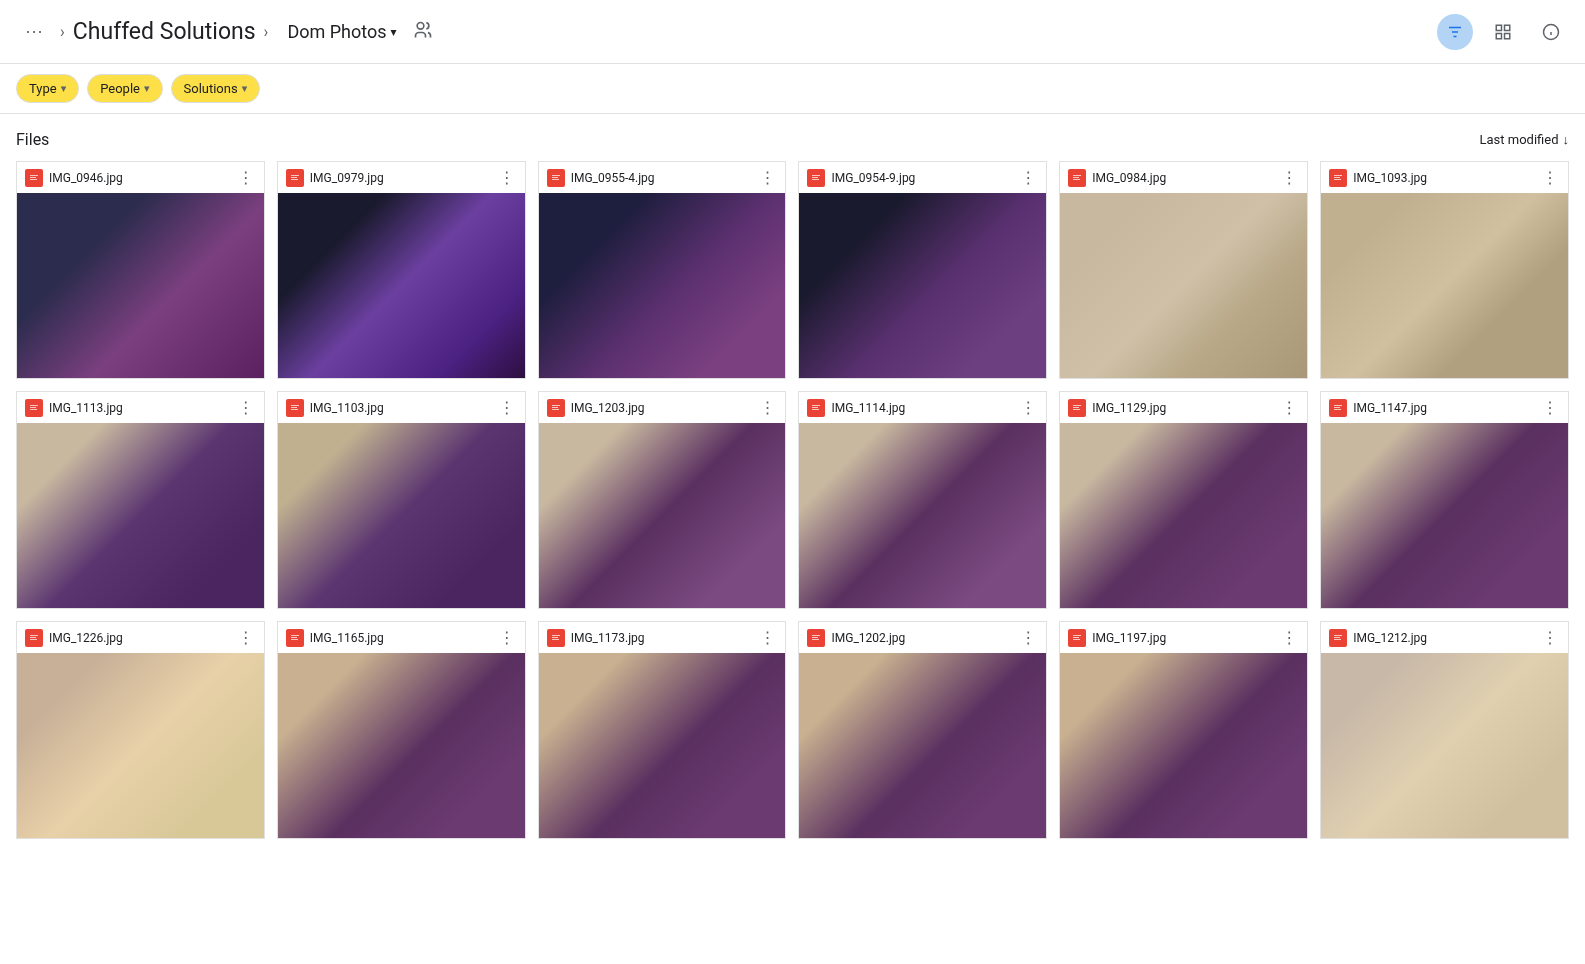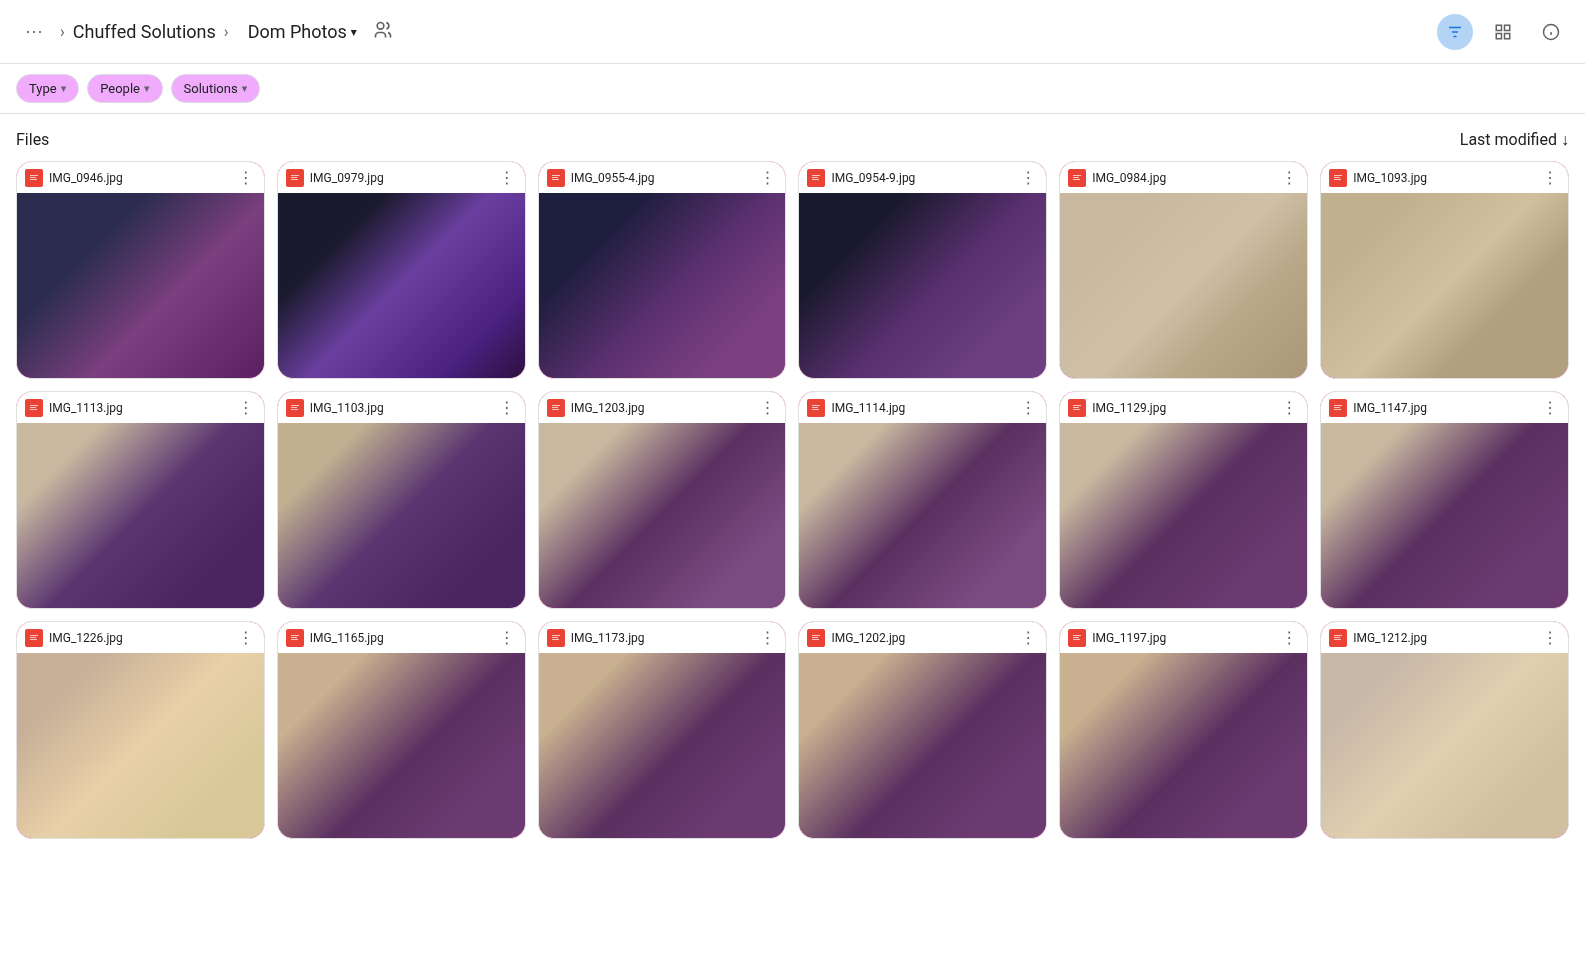--- a/index.html
+++ b/index.html
@@ -14,21 +14,21 @@
       border-bottom: 1px solid #e0e0e0;
       justify-content: space-between;
     }
     .topbar-left {
       display: flex;
       align-items: center;
       gap: 8px;
     }
     .chevron { color: #5f6368; font-size: 16px; }
     .breadcrumb-item {
-      font-size: 18px;
+      font-size: 23px;
       color: #202124;
       cursor: pointer;
     }
     .breadcrumb-current {
       display: flex;
       align-items: center;
       gap: 4px;
       font-size: 18px;
       color: #202124;
       cursor: pointer;
@@ -69,55 +69,55 @@
     }
     .filter-chip {
       display: flex;
       align-items: center;
       gap: 4px;
       border: 1px solid #dadce0;
       border-radius: 16px;
       padding: 6px 12px;
       font-size: 13px;
       color: #202124;
-      background: #f0abfc;
+      background: #fde047;
       cursor: pointer;
     }
     .chip-arrow { font-size: 11px; color: #5f6368; }
 
     
     .content {
       padding: 8px 16px;
     }
     .content-header {
       display: flex;
       align-items: center;
       justify-content: space-between;
       padding: 8px 0;
     }
     .files-label { font-size: 16px; color: #202124; }
     .sort-label {
       display: flex;
       align-items: flex-end;
       gap: 4px;
-      font-size: 16px;
+      font-size: 13px;
       color: #202124;
       cursor: pointer;
     }
 
     
     .photo-grid {
       display: grid;
       grid-template-columns: repeat(6, 1fr);
       gap: 12px;
       padding-top: 4px;
     }
     .photo-card {
       border: 1px solid #e0e0e0;
-      border-radius: 16px;
+      border-radius: 0;
       overflow: hidden;
       background: #ec4899;
     }
     .photo-card-header {
       display: flex;
       align-items: center;
       justify-content: space-between;
       padding: 6px 8px;
       background: #fff;
     }

